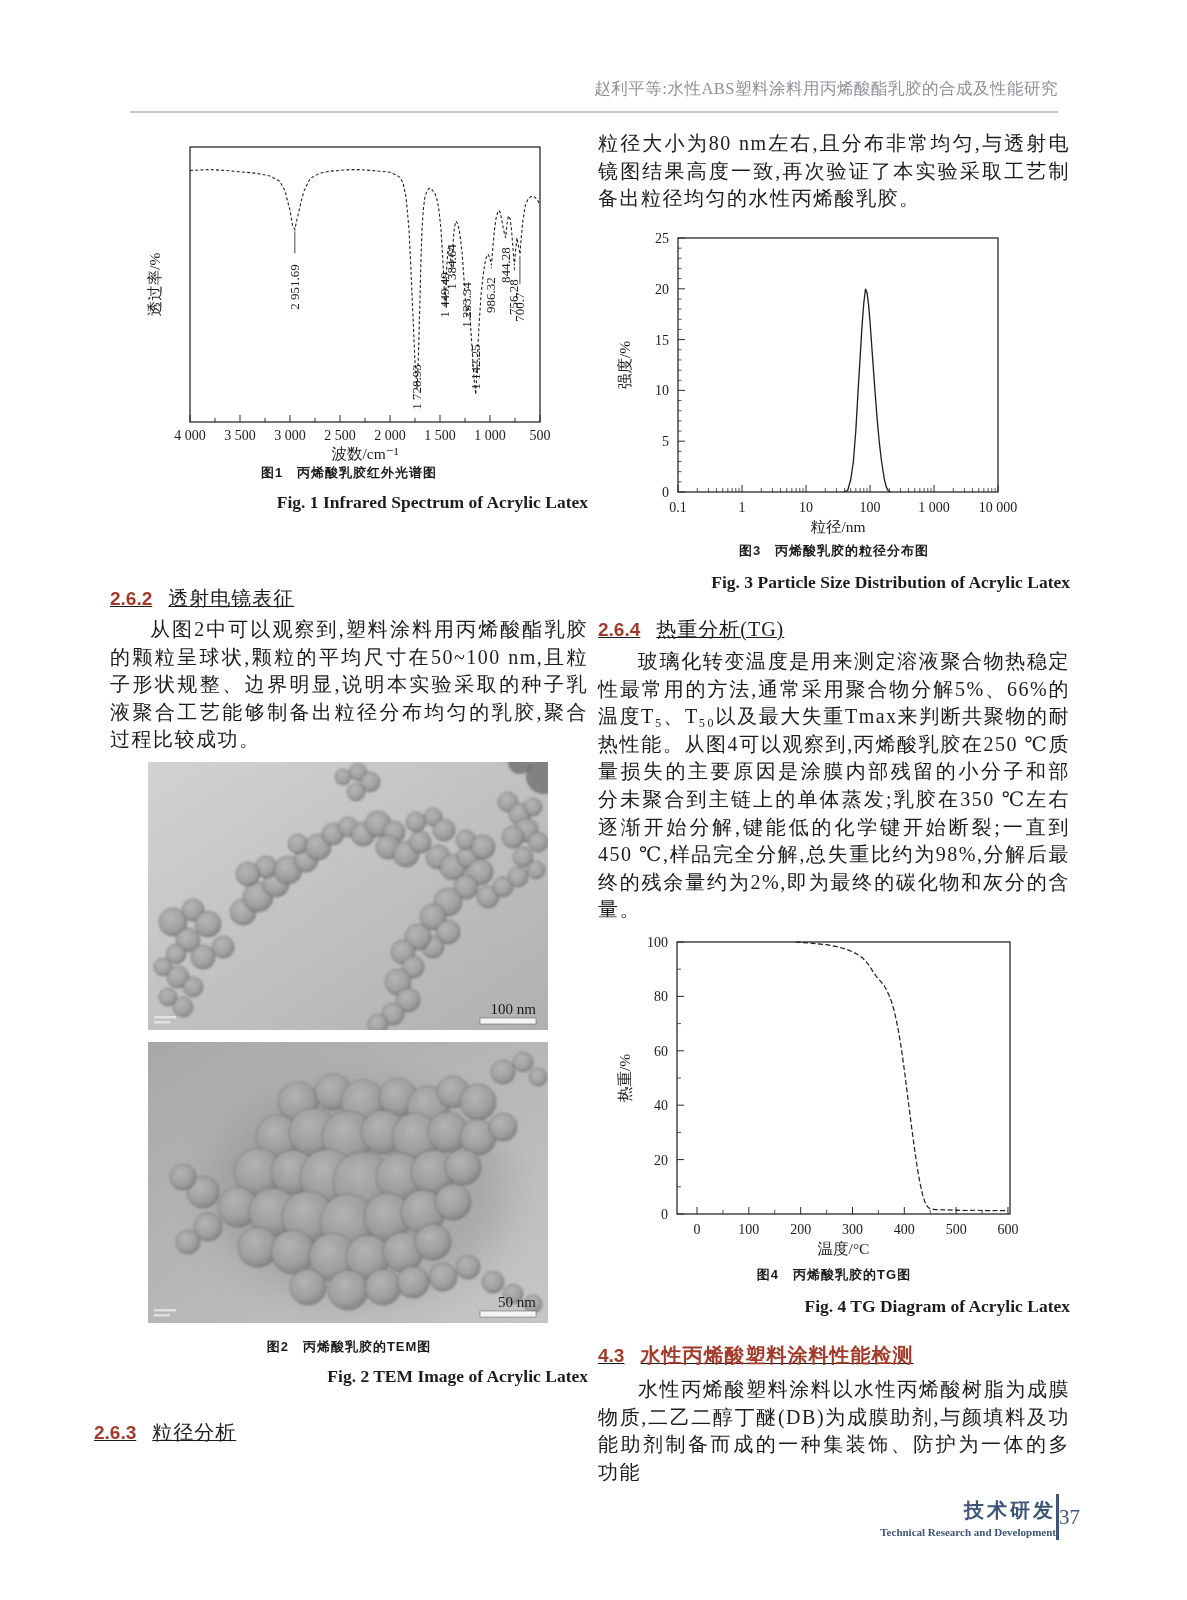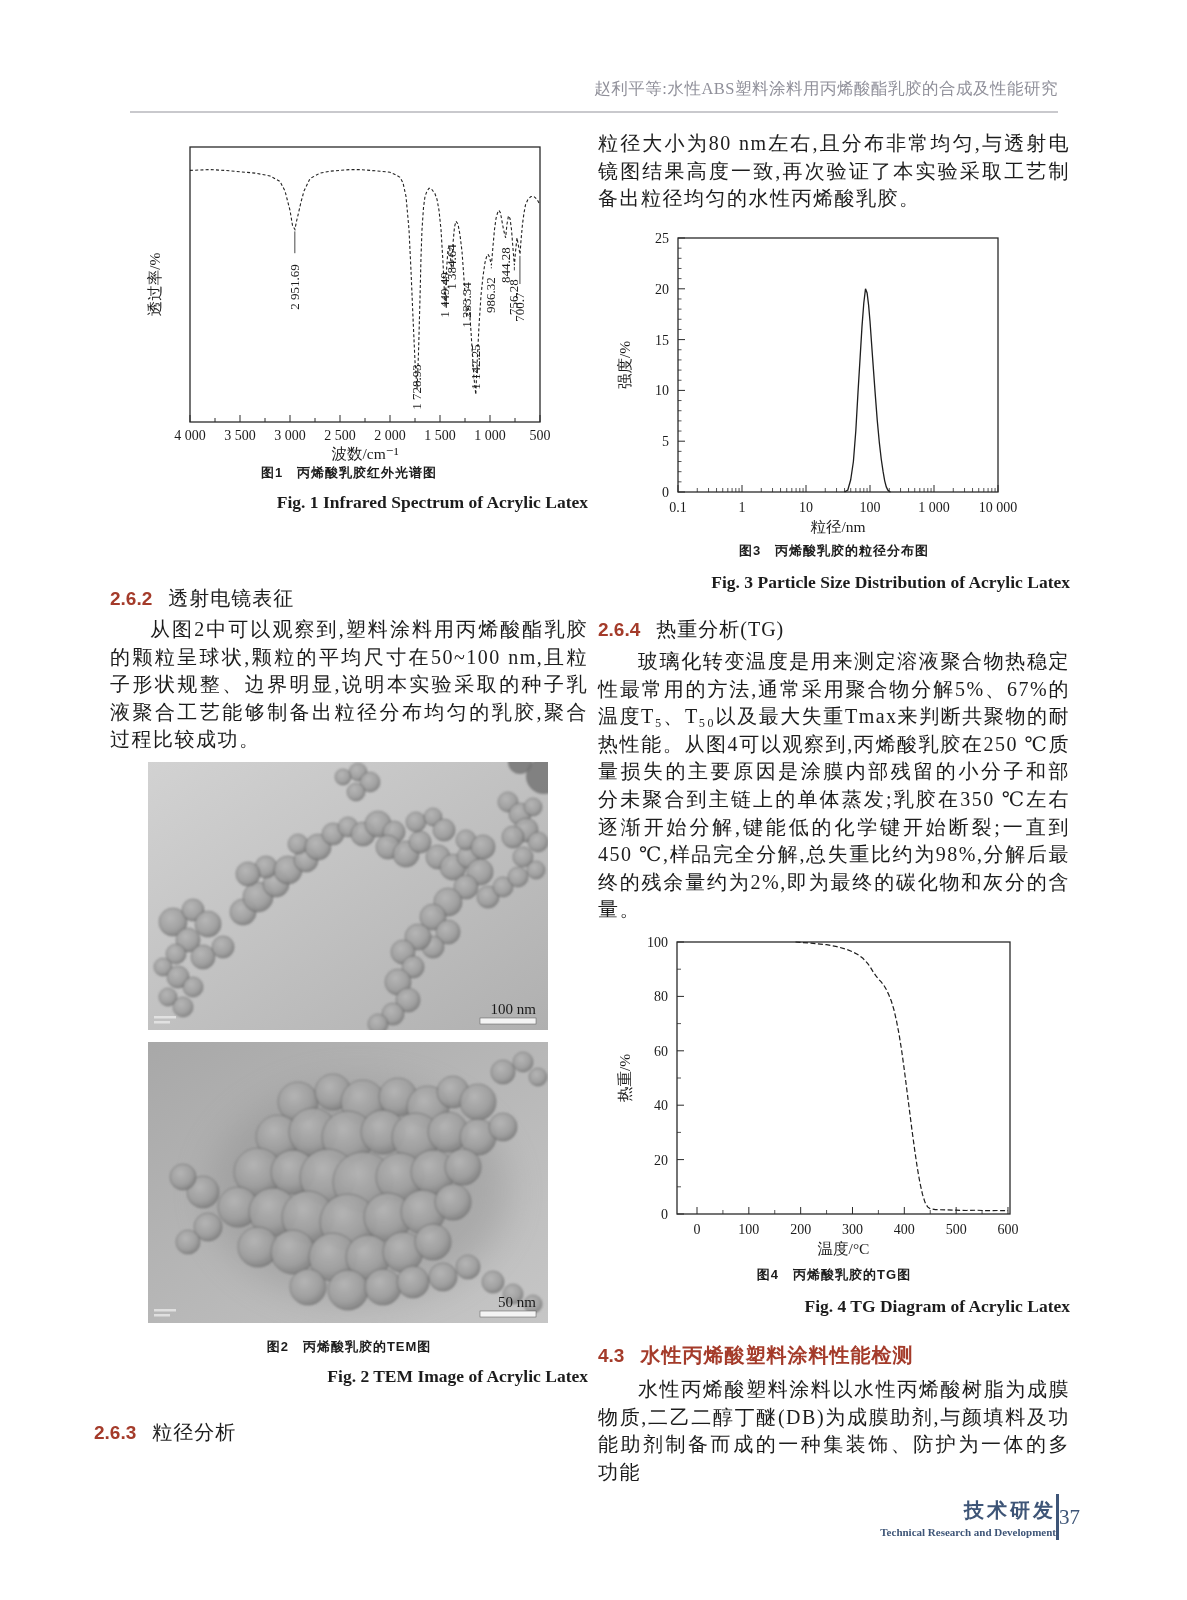--- a/index.html
+++ b/index.html
@@ -6,21 +6,21 @@
   #page{position:relative;width:1187px;height:1600px;background:#ffffff;overflow:hidden;
         font-family:"Liberation Serif","DejaVu Serif",serif;color:#1c1c1c;}
   .abs{position:absolute;}
   
   #running-head{top:78px;right:129px;font-size:16.5px;color:#90909a;letter-spacing:.5px;}
   #head-rule{top:111px;left:130px;width:928px;border-top:2px solid #c9c9cd;height:0;}
   
   .para{font-size:20px;line-height:27.6px;letter-spacing:1.5px;text-align:justify;}
   .indent{text-indent:2em;}
   
-  .sec-head{white-space:nowrap;}
+  .sec-head{white-space:nowrap;text-decoration:underline;}
   .sec-num{font-family:"Liberation Sans","DejaVu Sans",sans-serif;font-weight:700;color:#a43b2a;font-size:19px;margin-right:16px;}
   .sec-title{font-size:20px;letter-spacing:1px;}
   .sec27 .sec-title{font-family:"Liberation Sans","DejaVu Sans",sans-serif;font-weight:700;color:#a43b2a;}
   
   .cap-cn{font-family:"Liberation Sans","DejaVu Sans",sans-serif;font-weight:700;font-size:13px;text-align:center;letter-spacing:1px;}
   .cap-en{font-weight:700;font-size:17.5px;text-align:right;}
   
   .tick{font:14px "Liberation Serif","DejaVu Serif",serif;fill:#1c1c1c;}
   .axlab{font:15.5px "Liberation Serif","DejaVu Serif",serif;fill:#1c1c1c;}
   .peak{font:13px "Liberation Serif","DejaVu Serif",serif;fill:#1c1c1c;}
@@ -363,21 +363,21 @@
       <text x="32" y="143" text-anchor="middle" class="axlab" transform="rotate(-90 32 143)">强度/%</text>
       <text x="240" y="310" text-anchor="middle" class="axlab">粒径/nm</text>
       <path d="M246.5 270.0 L249.8 268.0 L252.7 257.8 L255.4 239.5 L257.8 209.0 L260.0 170.4 L262.1 135.9 L264.0 104.4 L265.8 81.0 L267.5 66.8 L269.1 70.9 L270.6 83.1 L272.0 99.3 L274.6 135.9 L277.1 170.4 L279.3 198.9 L281.4 221.2 L283.3 237.5 L285.1 249.7 L286.7 258.8 L288.3 264.9 L289.8 268.0 L291.3 269.5 L292.6 270.0" fill="none" stroke="#1e1e1e" stroke-width="1.3"></path>
     </svg>
   <div class="abs cap-cn" style="left:598px;top:542px;width:472px;">图3　丙烯酸乳胶的粒径分布图</div>
   <div class="abs cap-en" style="left:598px;top:572px;width:472px;">Fig. 3  Particle Size Distribution of Acrylic Latex</div>
 
   <div class="abs sec-head" style="left:598px;top:616px;">
     <span class="sec-num">2.6.4</span><span class="sec-title">热重分析(TG)</span>
   </div>
-  <div class="abs para indent" style="left:598px;top:648px;width:472px;">玻璃化转变温度是用来测定溶液聚合物热稳定性最常用的方法,通常采用聚合物分解5%、67%的温度T₅、T₅₀以及最大失重Tmax来判断共聚物的耐热性能。从图4可以观察到,丙烯酸乳胶在250 ℃质量损失的主要原因是涂膜内部残留的小分子和部分未聚合到主链上的单体蒸发;乳胶在350 ℃左右逐渐开始分解,键能低的化学键开始断裂;一直到450 ℃,样品完全分解,总失重比约为98%,分解后最终的残余量约为2%,即为最终的碳化物和灰分的含量。</div>
+  <div class="abs para indent" style="left:598px;top:648px;width:472px;">玻璃化转变温度是用来测定溶液聚合物热稳定性最常用的方法,通常采用聚合物分解5%、66%的温度T₅、T₅₀以及最大失重Tmax来判断共聚物的耐热性能。从图4可以观察到,丙烯酸乳胶在250 ℃质量损失的主要原因是涂膜内部残留的小分子和部分未聚合到主链上的单体蒸发;乳胶在350 ℃左右逐渐开始分解,键能低的化学键开始断裂;一直到450 ℃,样品完全分解,总失重比约为98%,分解后最终的残余量约为2%,即为最终的碳化物和灰分的含量。</div>
 
   <svg class="abs" id="fig4-svg" style="left:598px;top:930px;" width="472" height="334" viewBox="0 0 472 334">
       <rect x="79" y="12" width="333" height="272" fill="none" stroke="#2a2a2a" stroke-width="1.3"></rect>
       <line x1="79" y1="284" x2="86" y2="284" stroke="#2a2a2a" stroke-width="1"></line>
       <text x="70" y="289" text-anchor="end" class="tick">0</text>
       <line x1="79" y1="229.6" x2="86" y2="229.6" stroke="#2a2a2a" stroke-width="1"></line>
       <text x="70" y="234.6" text-anchor="end" class="tick">20</text>
       <line x1="79" y1="175.2" x2="86" y2="175.2" stroke="#2a2a2a" stroke-width="1"></line>
       <text x="70" y="180.2" text-anchor="end" class="tick">40</text>
       <line x1="79" y1="120.80000000000001" x2="86" y2="120.80000000000001" stroke="#2a2a2a" stroke-width="1"></line>

